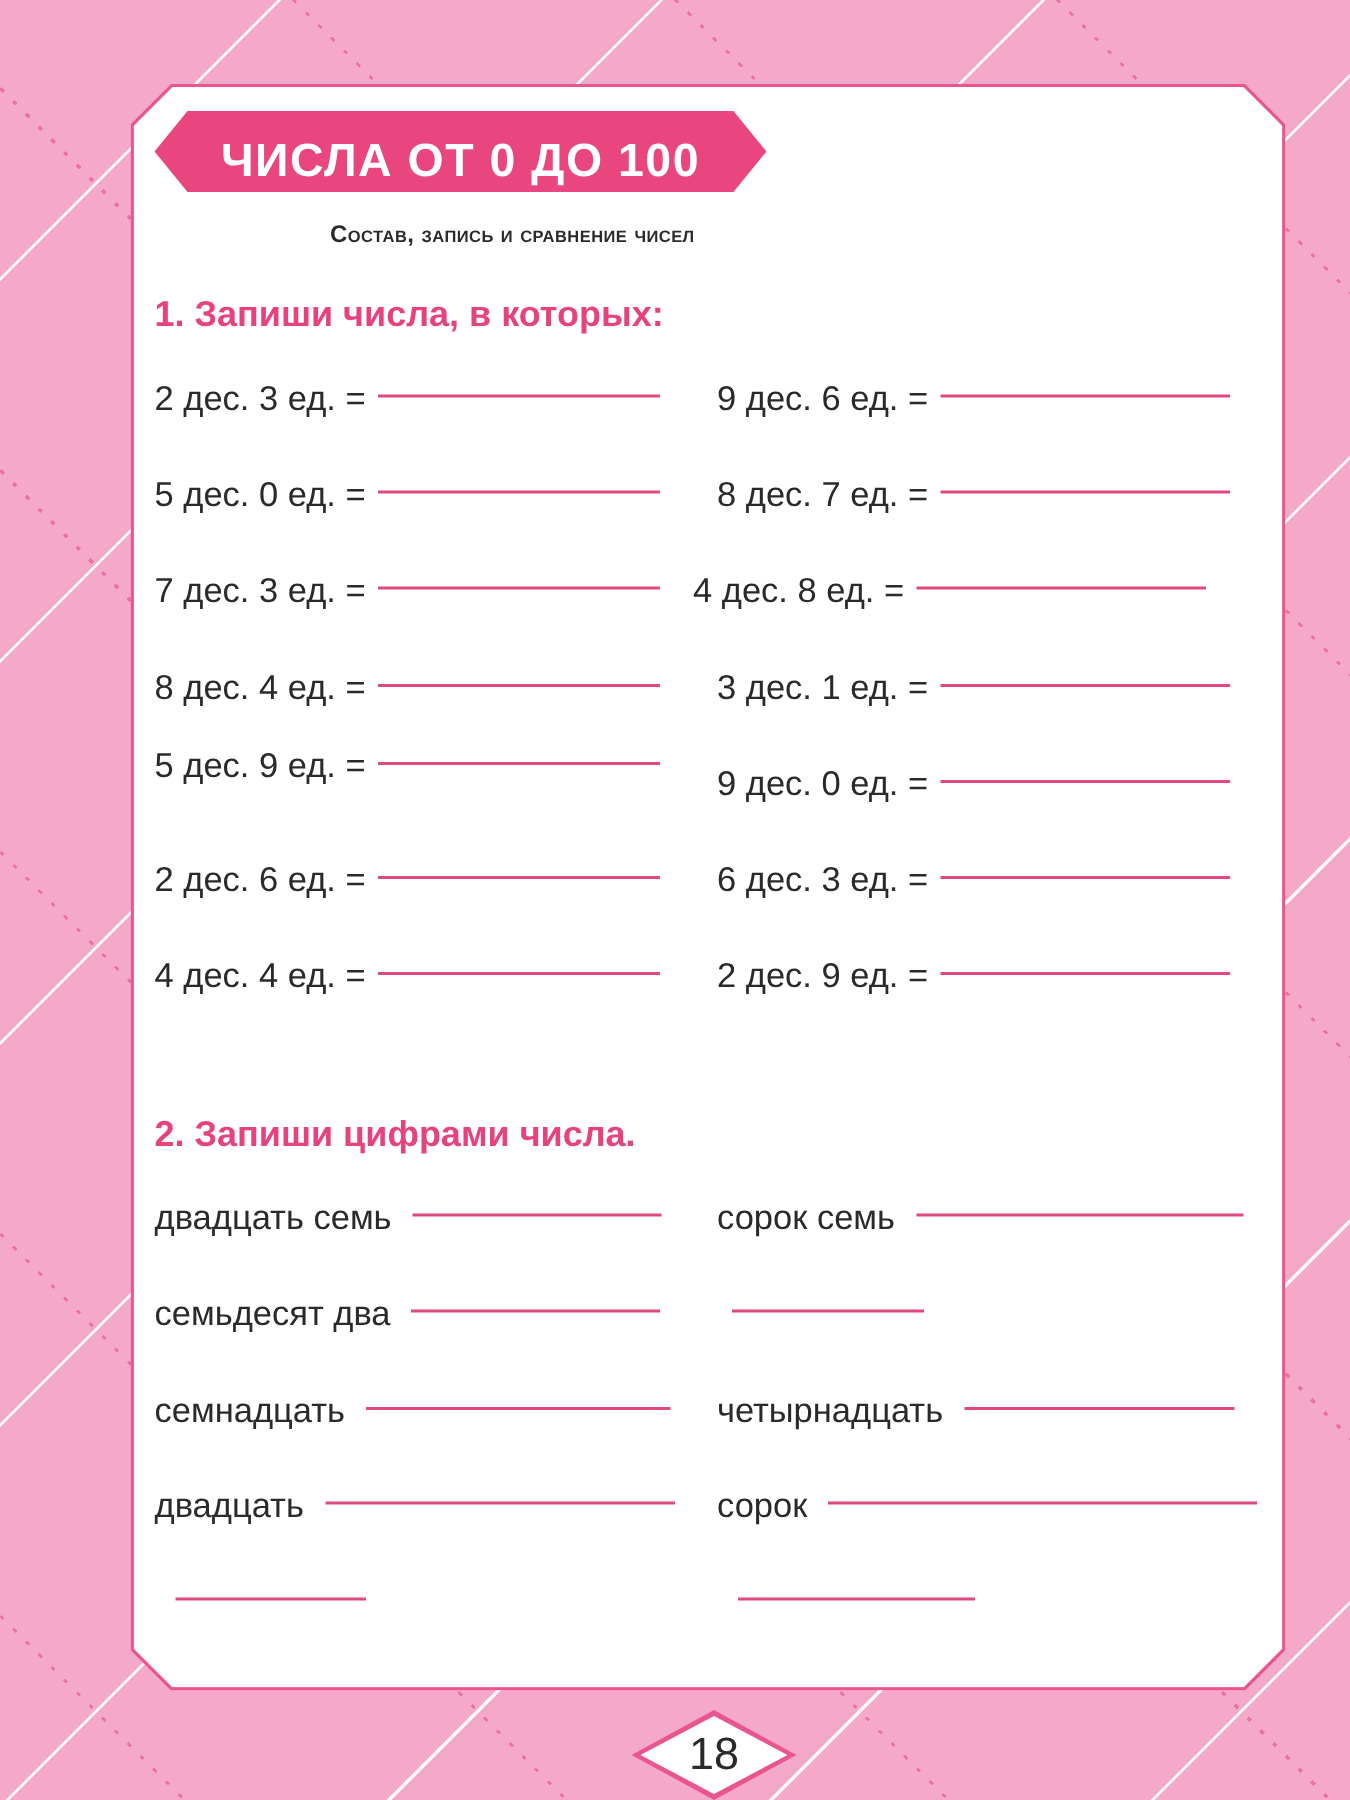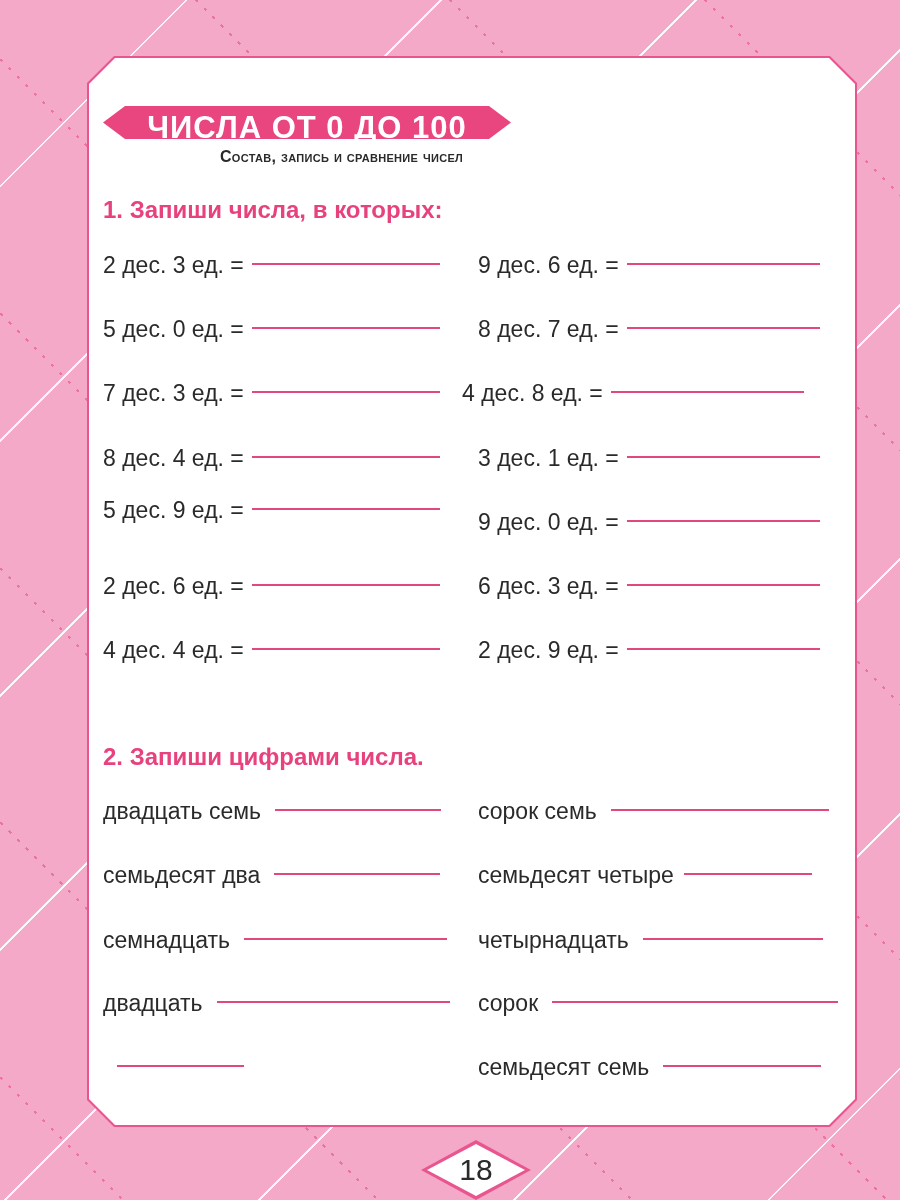--- a/index.html
+++ b/index.html
@@ -30,26 +30,26 @@
       position: absolute; left: 87px; top: 56px; width: 770px; height: 1071px;
       background: #e8558f;
       clip-path: polygon(27px 0, calc(100% - 27px) 0, 100% 27px, 100% calc(100% - 27px), calc(100% - 27px) 100%, 27px 100%, 0 calc(100% - 27px), 0 27px);
     }
     .card-inner {
       position: absolute; left: 2px; top: 2px; right: 2px; bottom: 2px;
       background: #ffffff;
       clip-path: polygon(26px 0, calc(100% - 26px) 0, 100% 26px, 100% calc(100% - 26px), calc(100% - 26px) 100%, 26px 100%, 0 calc(100% - 26px), 0 26px);
     }
     .banner {
-      position: absolute; left: 103px; top: 74px; width: 408px; height: 33px;
+      position: absolute; left: 103px; top: 74px; width: 408px; height: 54px;
       background: #e9457f;
       clip-path: polygon(22px 0, calc(100% - 22px) 0, 100% 50%, calc(100% - 22px) 100%, 22px 100%, 0 50%);
       color: #fff; font-weight: bold; font-size: 31px; letter-spacing: 1px;
       display: flex; align-items: center; justify-content: center;
-      padding-top: 11px; box-sizing: border-box; margin-top: 32px;
+      padding-top: 11px; box-sizing: border-box;
     }
     .subtitle {
       position: absolute; left: 220px; top: 148px; width: 500px;
       font-size: 16px; font-weight: bold; color: #2a2a2a;
       font-variant: small-caps; letter-spacing: 0.3px;
     }
     .task-title {
       position: absolute; left: 103px; font-size: 24px; font-weight: bold; color: #e8427e;
     }
     .row {
@@ -169,30 +169,28 @@
 </div>
 <div class="row" style="left:103px;top:1054px">
   <span class="blank" style="width:127px;margin-left:14px"></span>
 </div>
 
 <div class="row" style="left:478px;top:798px">
   <span class="label">сорок семь</span>
   <span class="blank" style="width:218px;margin-left:14px"></span>
 </div>
 <div class="row" style="left:478px;top:862px">
-  <span class="label">семьдесят четыре</span>
   <span class="blank" style="width:128px;margin-left:10px"></span>
 </div>
 <div class="row" style="left:478px;top:927px">
   <span class="label">четырнадцать</span>
   <span class="blank" style="width:180px;margin-left:14px"></span>
 </div>
 <div class="row" style="left:478px;top:990px">
   <span class="label">сорок</span>
   <span class="blank" style="width:286px;margin-left:14px"></span>
 </div>
 <div class="row" style="left:478px;top:1054px">
-  <span class="label">семьдесят семь</span>
   <span class="blank" style="width:158px;margin-left:14px"></span>
 </div>
 
 <div class="pagebadge"></div>
 <div class="pagebadge-inner">18</div>
 
 </body></html>

